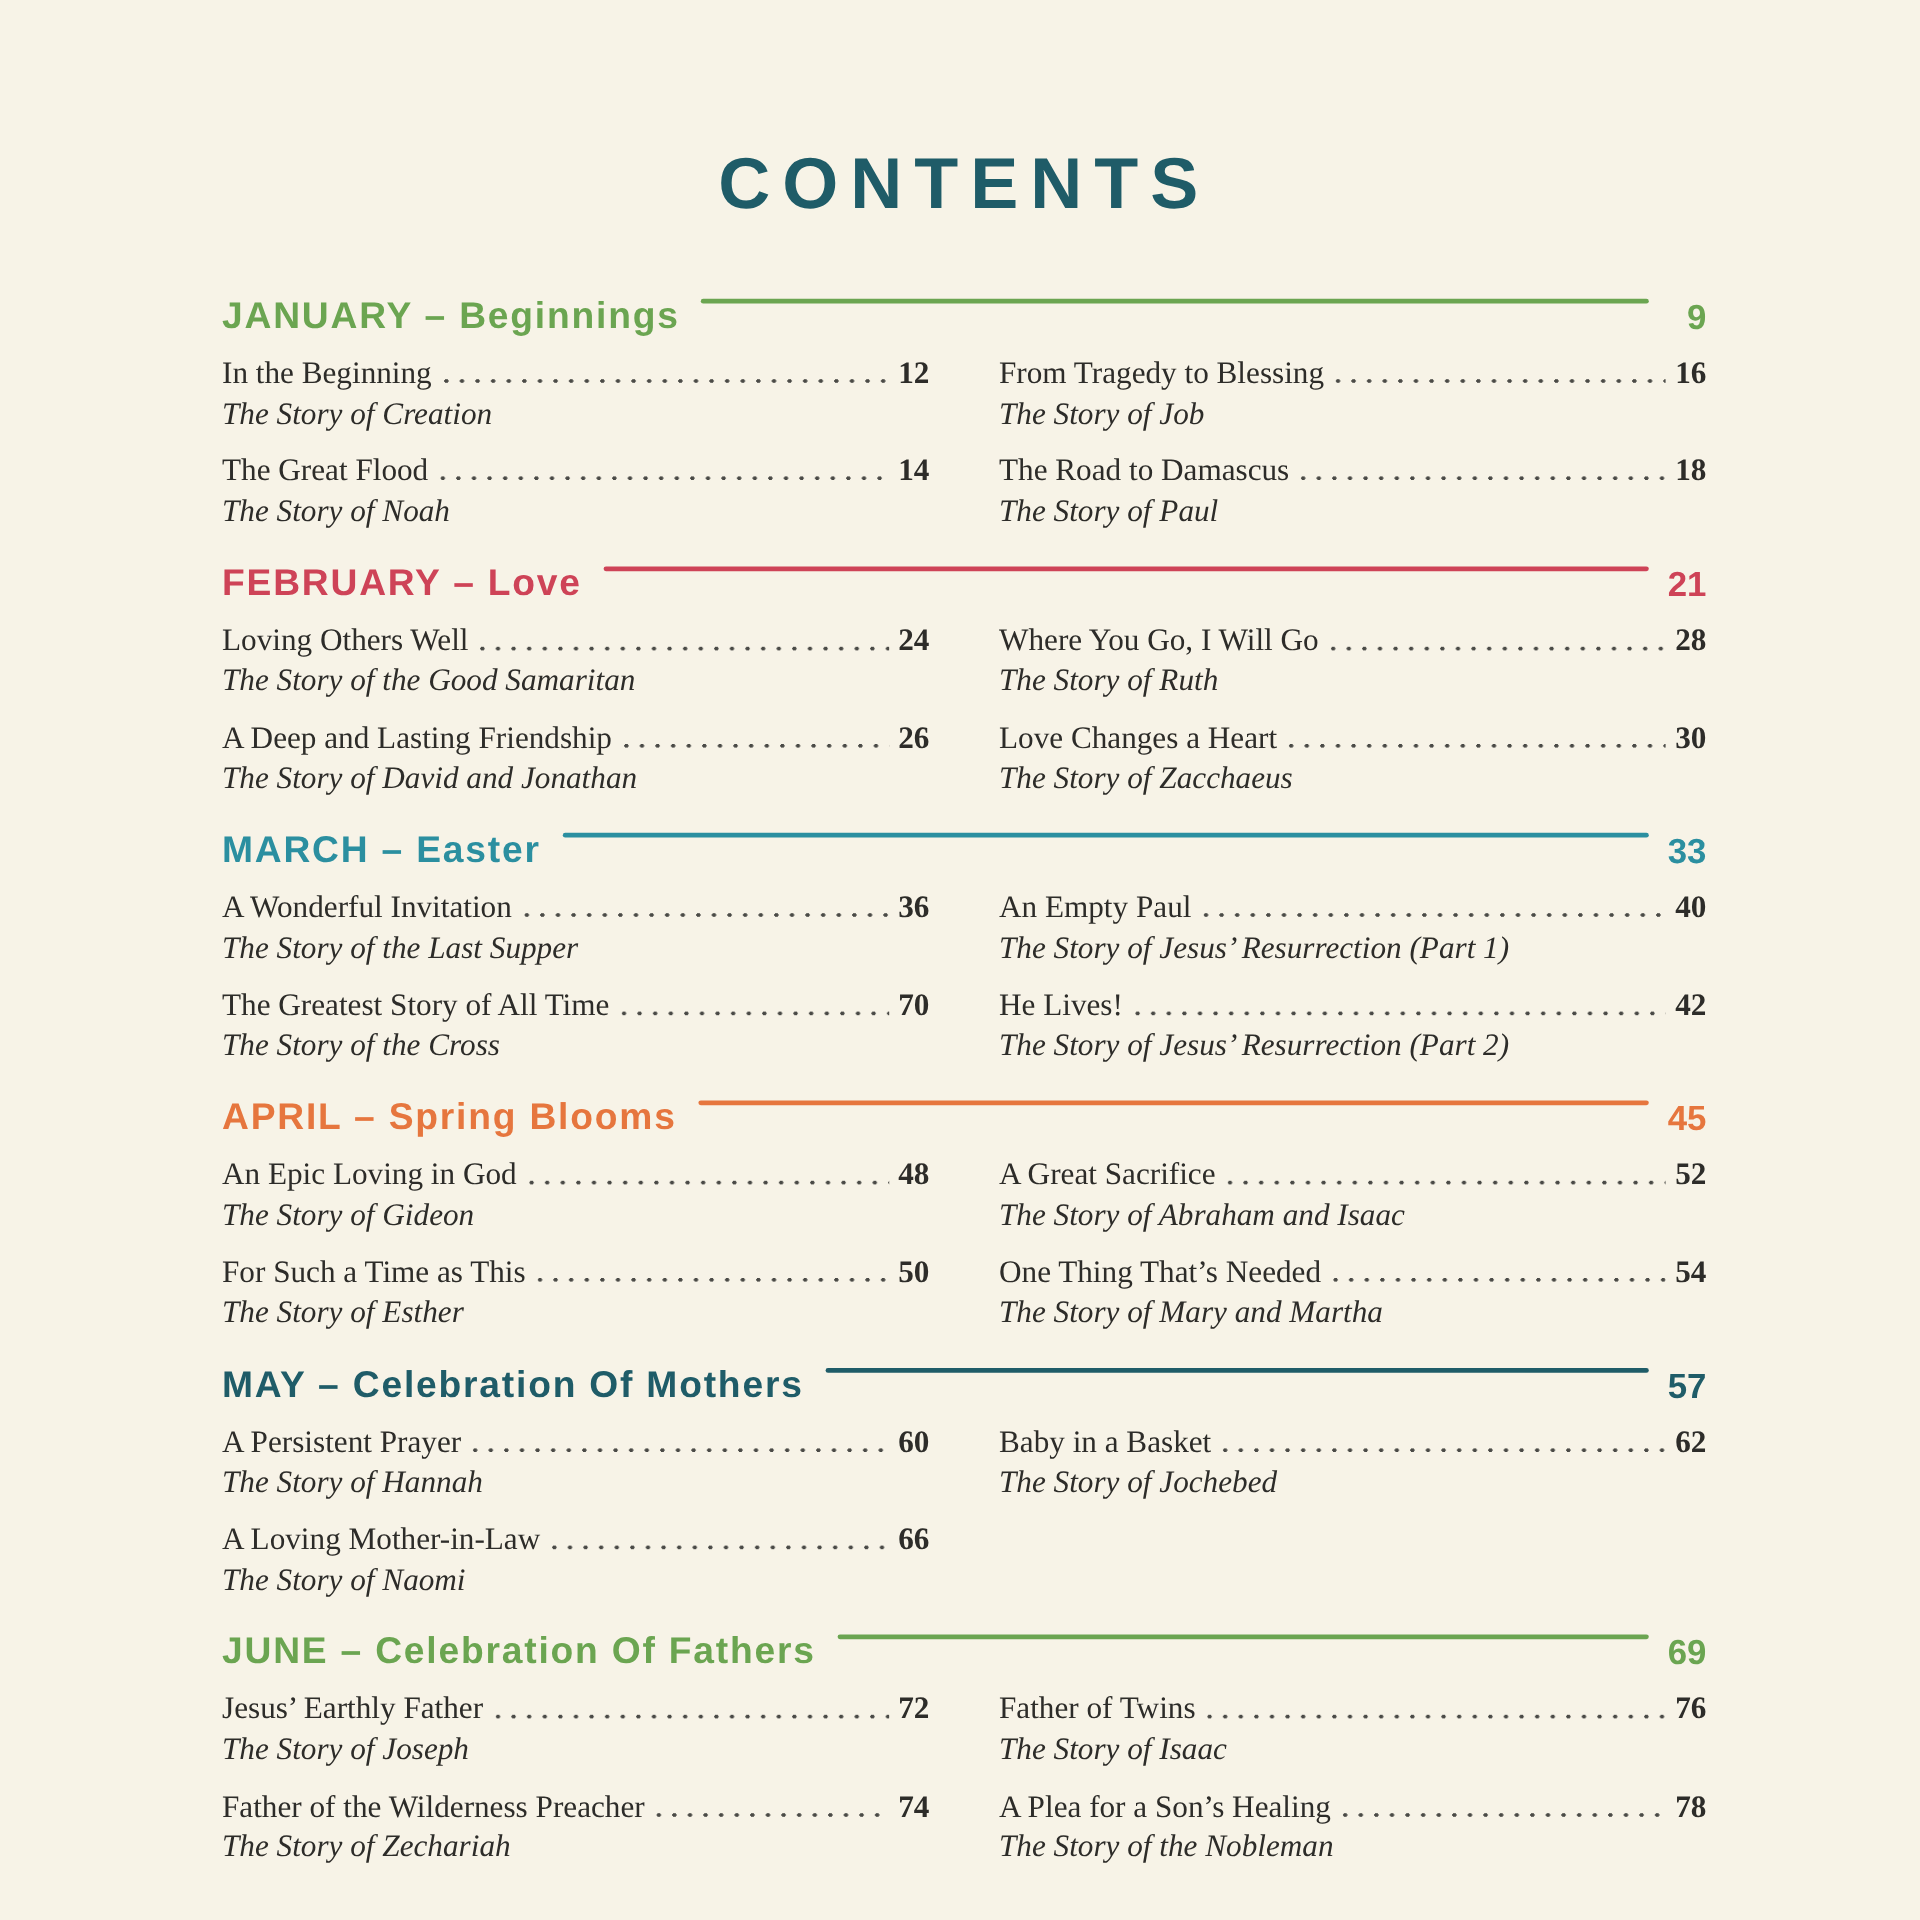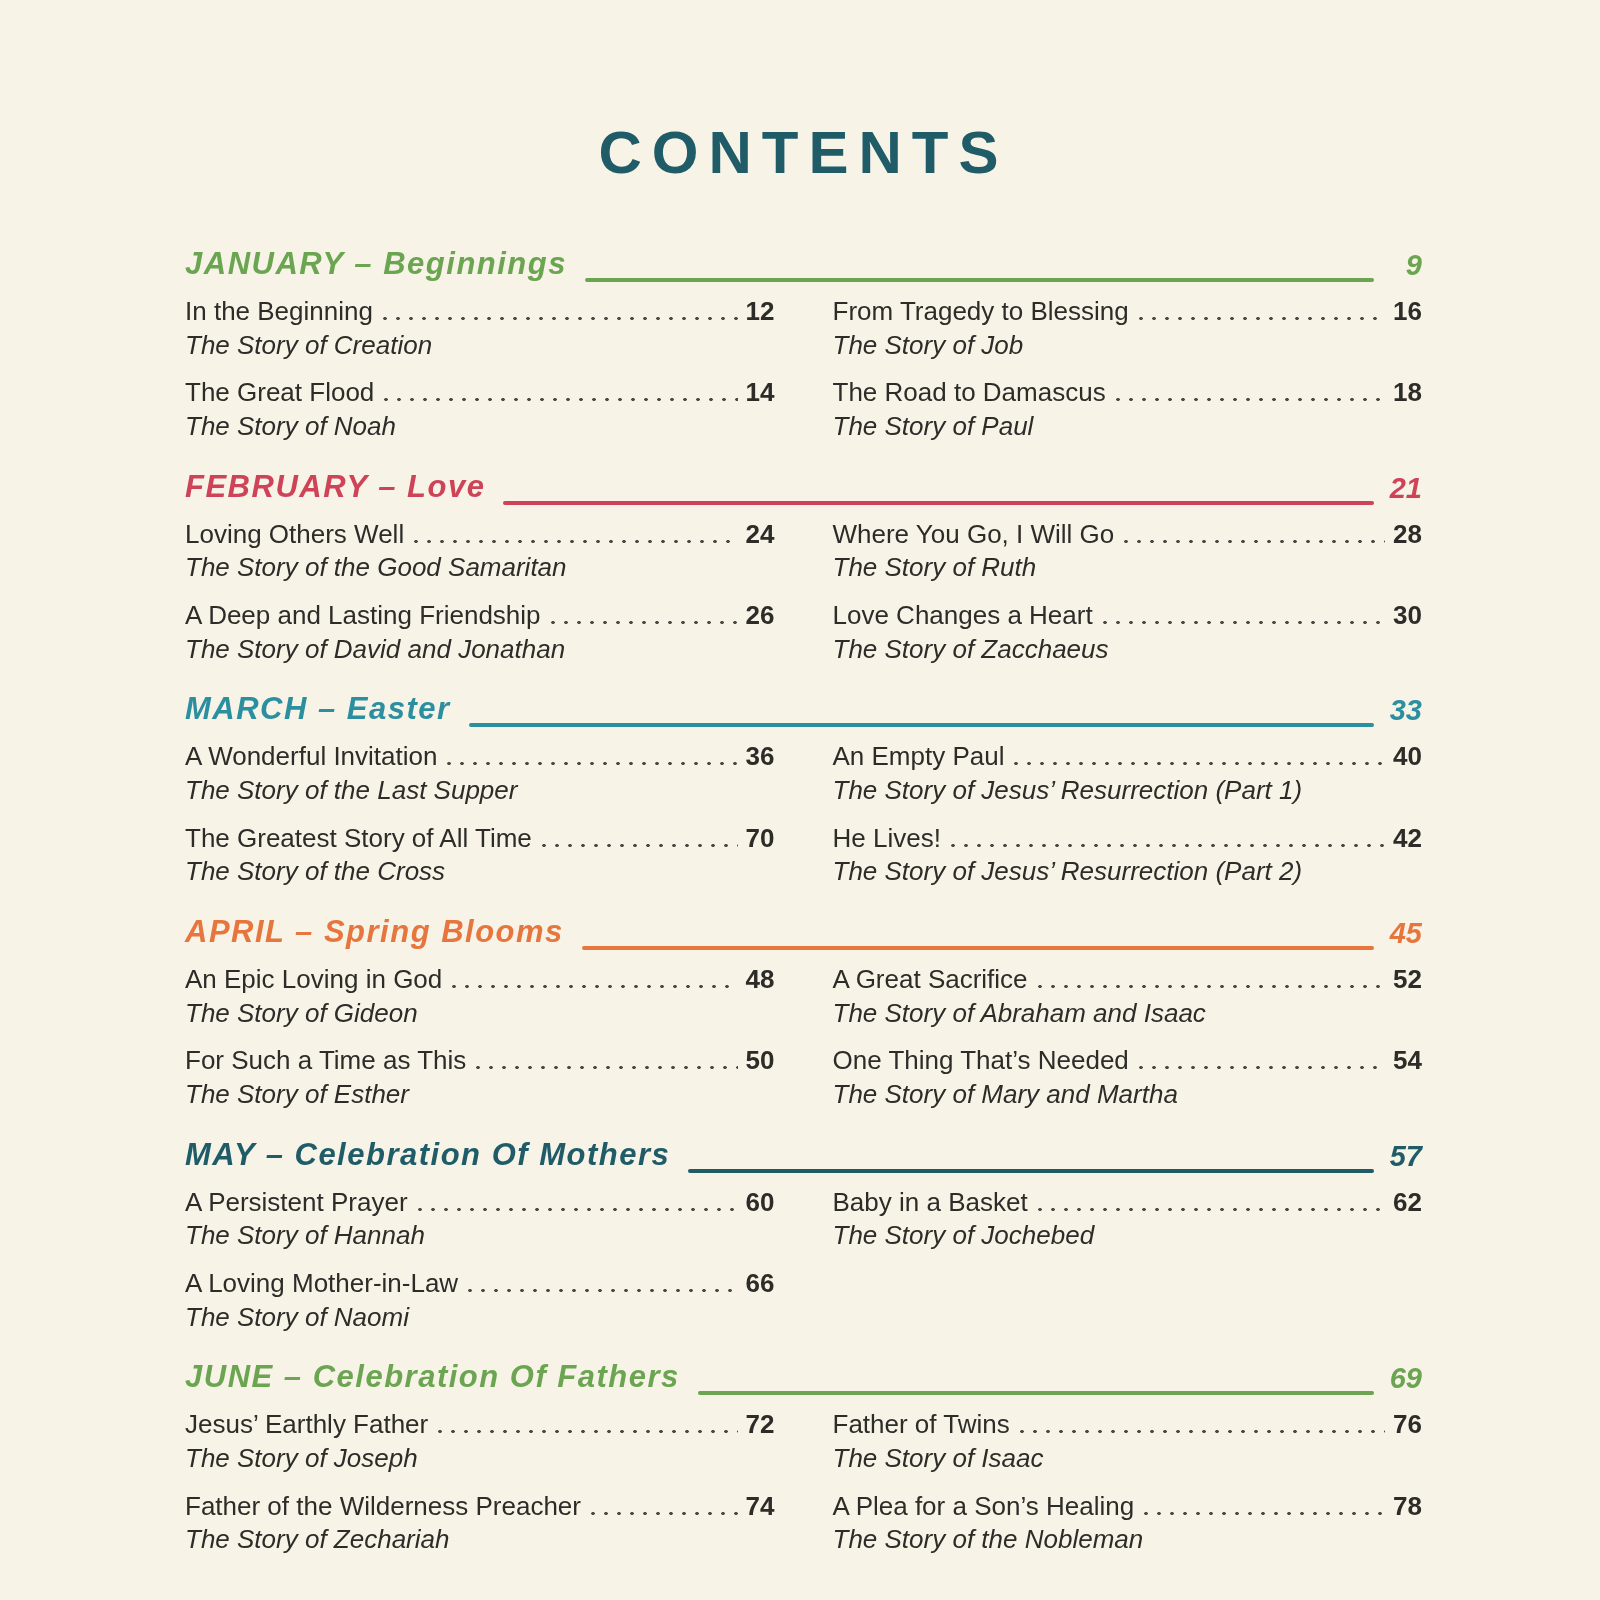--- a/index.html
+++ b/index.html
@@ -21,23 +21,22 @@
     font-size: 60px;
     font-weight: bold;
     letter-spacing: 10px;
     color: #1f5c68;
     margin: 0 0 58px 0;
     font-stretch: condensed;
   }
   .section { margin-bottom: 26px; }
   .section-header {
     display: flex;
-    align-items: flex-end;
+    align-items: flex-start;
     margin-bottom: 14px;
-    font-style: italic;
   }
   .section-label {
     font-size: 31px;
     font-weight: bold;
     letter-spacing: 1.5px;
     white-space: nowrap;
     font-stretch: condensed;
   }
   .section-rule {
     flex: 1;
@@ -52,21 +51,21 @@
     min-width: 34px;
     text-align: right;
     font-stretch: condensed;
   }
   .entries {
     display: grid;
     grid-template-columns: 1fr 1fr;
     column-gap: 58px;
     row-gap: 17px;
   }
-  .entry { min-height: 60px; }
+  .entry { min-height: 60px; font-family: Liberation Serif, serif; }
   .entry-line {
     display: flex;
     align-items: baseline;
     font-size: 26px;
     line-height: 1.18;
   }
   .entry-title { white-space: nowrap; }
   .leader {
     flex: 1;
     height: 3px;

